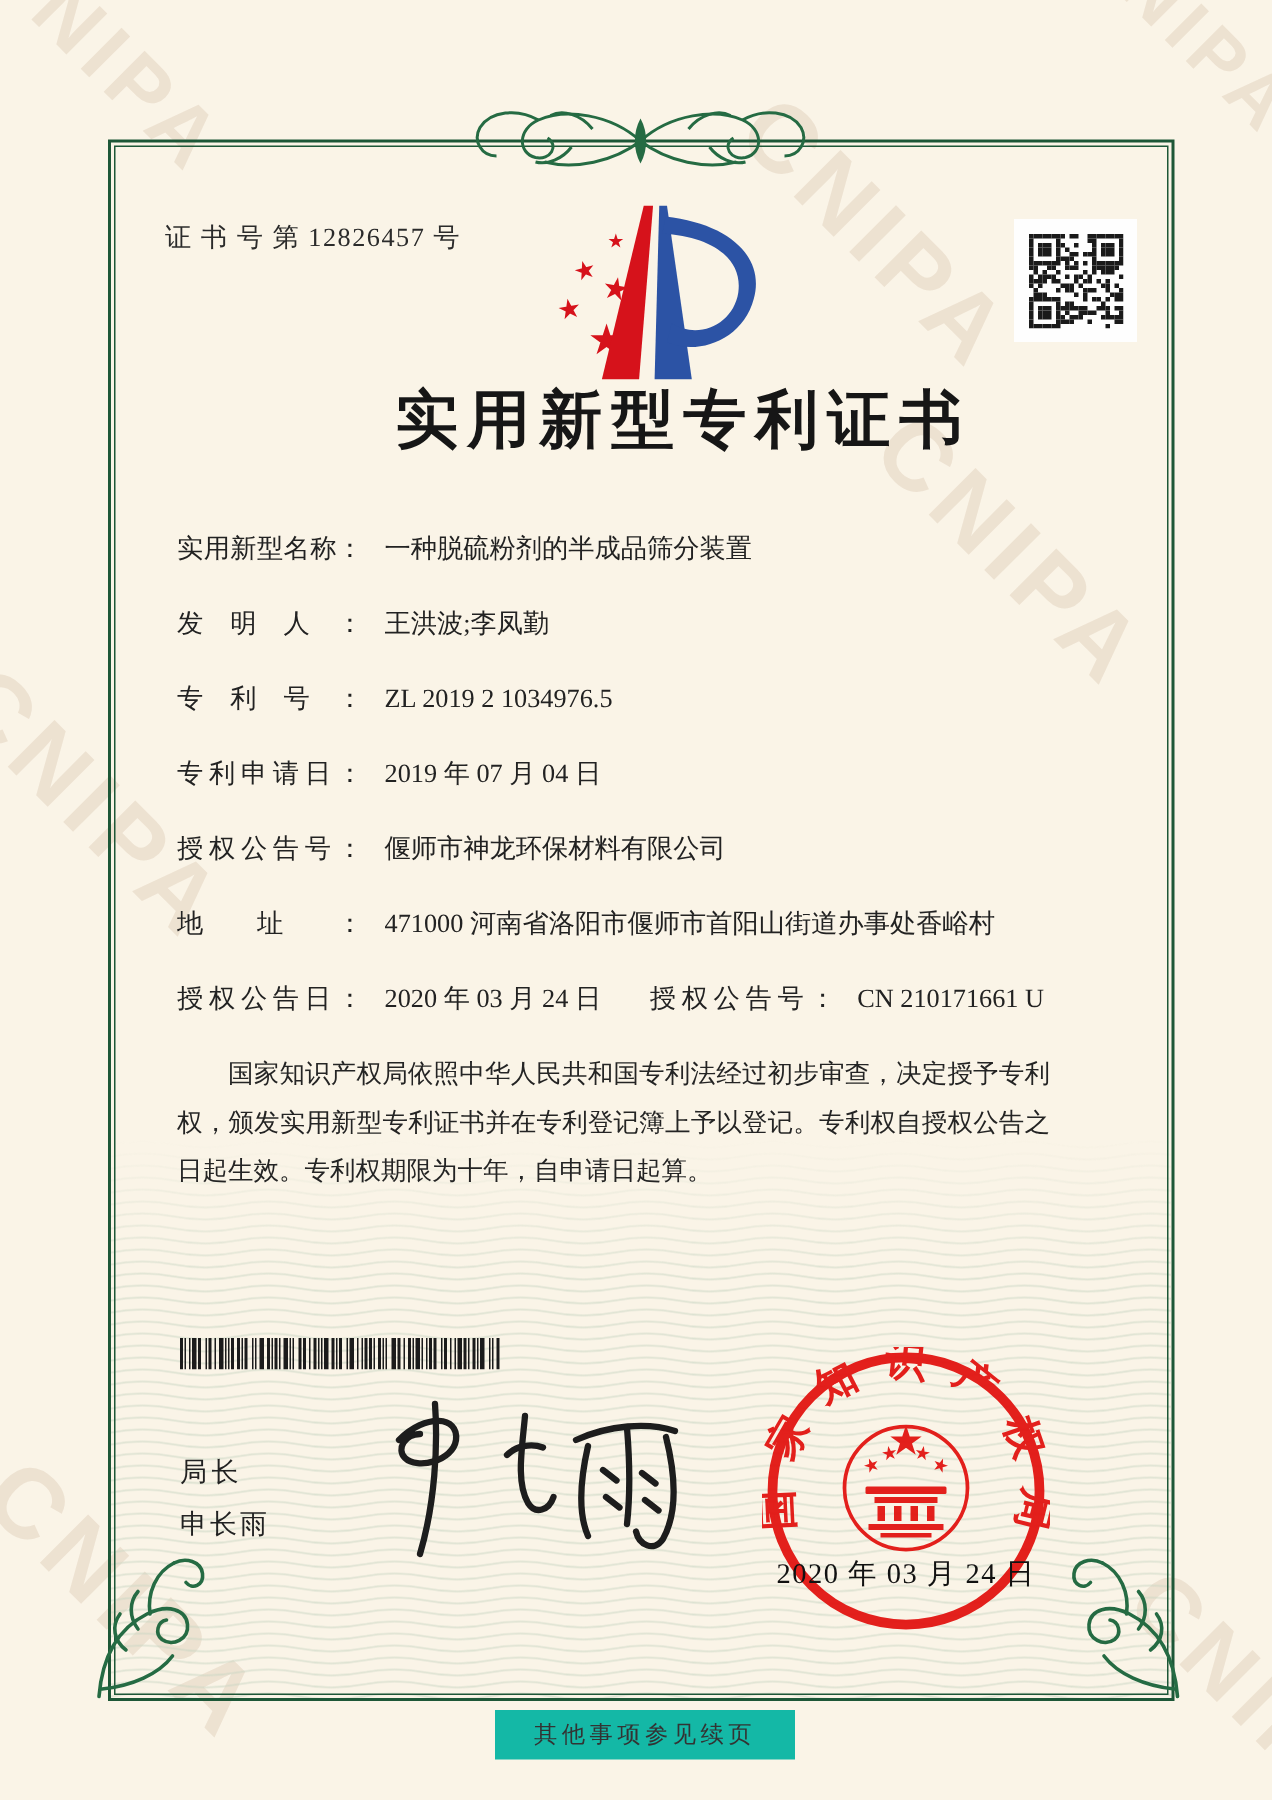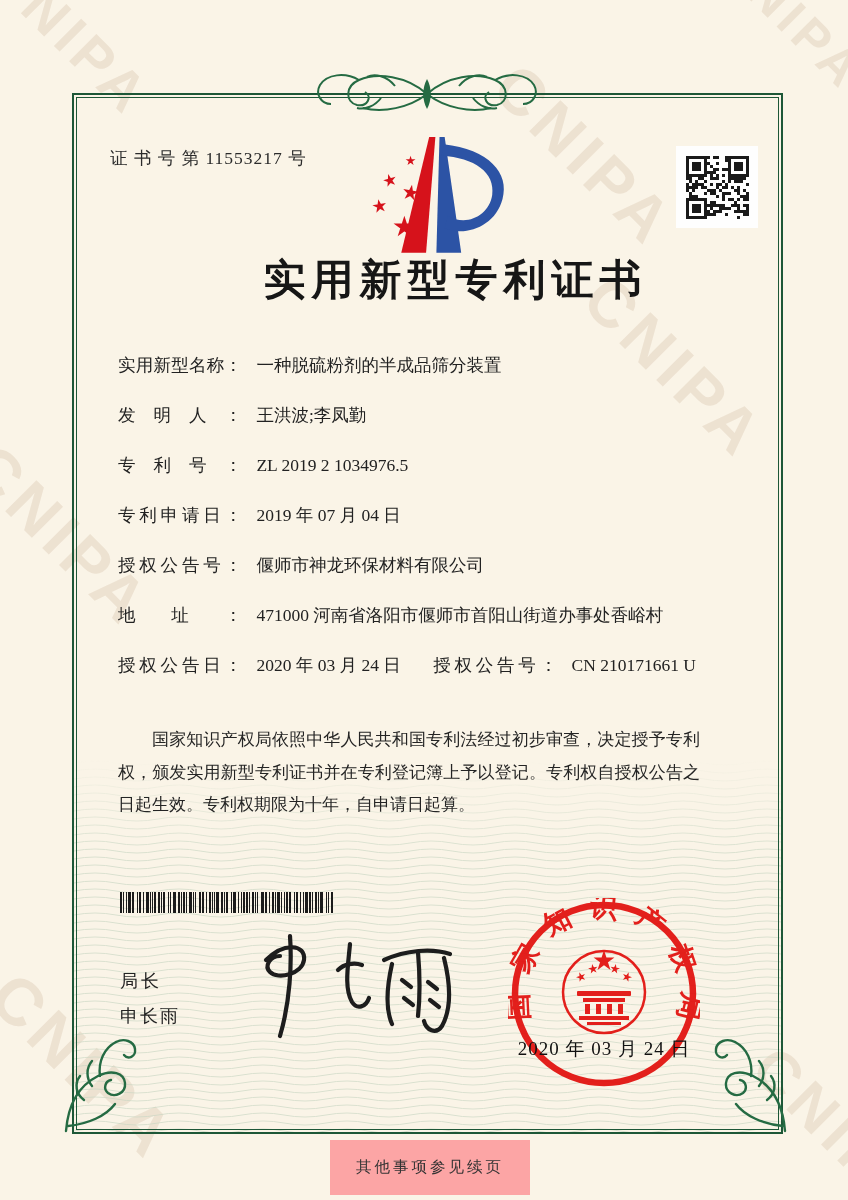--- a/index.html
+++ b/index.html
@@ -21,35 +21,35 @@
   .qr-box{position:absolute;left:676px;top:146px;width:82px;height:82px;background:#fefefe;
           display:flex;align-items:center;justify-content:center;z-index:4;}
   .title{position:absolute;left:72px;top:252px;width:767px;text-align:center;
          font-size:42px;font-weight:bold;letter-spacing:6px;color:#161616;z-index:4;}
   .fields{position:absolute;left:118px;top:352px;width:600px;z-index:4;font-size:17.5px;line-height:26px;}
   .frow{margin-bottom:24px;white-space:nowrap;}
   .flabel{display:inline-block;width:124px;text-align:justify;text-align-last:justify;color:#222;}
   .fvalue{margin-left:10px;color:#222;text-align:center;}
   .grant-label{display:inline-block;width:124px;text-align:justify;text-align-last:justify;margin-left:28px;}
   .body-text{position:absolute;left:118px;top:700px;width:582px;font-size:17px;
-             line-height:32.5px;text-align:justify;z-index:4;color:#242424;margin-top:24px;}
+             line-height:32.5px;text-align:justify;z-index:4;color:#242424;}
   .body-text p{margin:0;text-indent:2em;}
   .barcode{position:absolute;left:120px;top:892px;z-index:4;}
   .director-title{position:absolute;left:120px;top:969px;font-size:18px;letter-spacing:3px;z-index:4;}
   .director-name{position:absolute;left:120px;top:1004px;font-size:18px;letter-spacing:2px;z-index:4;}
   .signature{position:absolute;left:232px;top:930px;z-index:4;}
   .seal{position:absolute;left:508px;top:898px;z-index:5;opacity:.93;}
   .seal-ring-text{fill:#e2100d;font-size:27px;font-weight:bold;letter-spacing:17px;
                   font-family:"Liberation Serif",serif;}
   .seal-date{position:absolute;left:506px;top:1036px;width:196px;text-align:center;
              font-size:19px;color:#111;z-index:6;letter-spacing:1px;}
   .page-indicator{position:absolute;left:72px;top:1090px;width:707px;text-align:center;
                   font-size:14.5px;letter-spacing:2px;z-index:4;color:#333;}
-  .continuation{position:absolute;left:330px;top:1140px;background:#fca5a5;
-                padding:17px 26px;font-size:15.5px;letter-spacing:3px;color:#333;z-index:4;}
+  .continuation{position:absolute;left:330px;top:1140px;background:#14b8a6;
+                padding:6px 26px;font-size:15.5px;letter-spacing:3px;color:#333;z-index:4;}
 </style>
 </head>
 <body>
 
 <div class="page">
 
   <div class="wm" style="left:-30px;top:2px;font-size:56px;">CNIPA</div>
   <div class="wm" style="left:700px;top:-12px;font-size:50px;">CNIPA</div>
   <div class="wm" style="left:472px;top:118px;font-size:64px;">CNIPA</div>
   <div class="wm" style="left:562px;top:330px;font-size:64px;">CNIPA</div>
@@ -104,21 +104,21 @@
     <g transform="translate(105,0) scale(-1,1)" stroke="#256b43" fill="none" stroke-width="2.4" stroke-linecap="round">
       <path d="M8,97 C10,72 20,52 40,42 C54,35 66,39 67,49 C68,59 57,64 50,59 C45,55 47,47 53,46"></path>
       <path d="M10,92 C30,90 48,82 57,70"></path>
       <path d="M26,66 C18,60 16,50 22,42"></path>
       <path d="M42,42 C40,28 46,14 58,8"></path>
       <path d="M58,8 C66,4 76,7 77,15 C78,23 70,26 66,21"></path>
       <path d="M34,52 C28,44 28,34 34,27"></path>
     </g>
   </svg>
 
-  <div class="cert-no">证 书 号 第 11553217 号</div>
+  <div class="cert-no">证 书 号 第 12826457 号</div>
 
   <svg class="logo" width="176" height="124" viewBox="0 0 170 120">
     <g fill="#d6121b">
       <polygon points="0,-1 0.588,0.809 -0.951,-0.309 0.951,-0.309 -0.588,0.809" transform="translate(72,26) scale(5)"></polygon>
       <polygon points="0,-1 0.588,0.809 -0.951,-0.309 0.951,-0.309 -0.588,0.809" transform="translate(52,45) scale(6.5) rotate(-15)"></polygon>
       <polygon points="0,-1 0.588,0.809 -0.951,-0.309 0.951,-0.309 -0.588,0.809" transform="translate(72,57) scale(8) rotate(10)"></polygon>
       <polygon points="0,-1 0.588,0.809 -0.951,-0.309 0.951,-0.309 -0.588,0.809" transform="translate(42,70) scale(7) rotate(-10)"></polygon>
       <polygon points="0,-1 0.588,0.809 -0.951,-0.309 0.951,-0.309 -0.588,0.809" transform="translate(66,90) scale(11)"></polygon>
       <polygon points="90,3 96,3 87,115 63,115"></polygon>
     </g>

